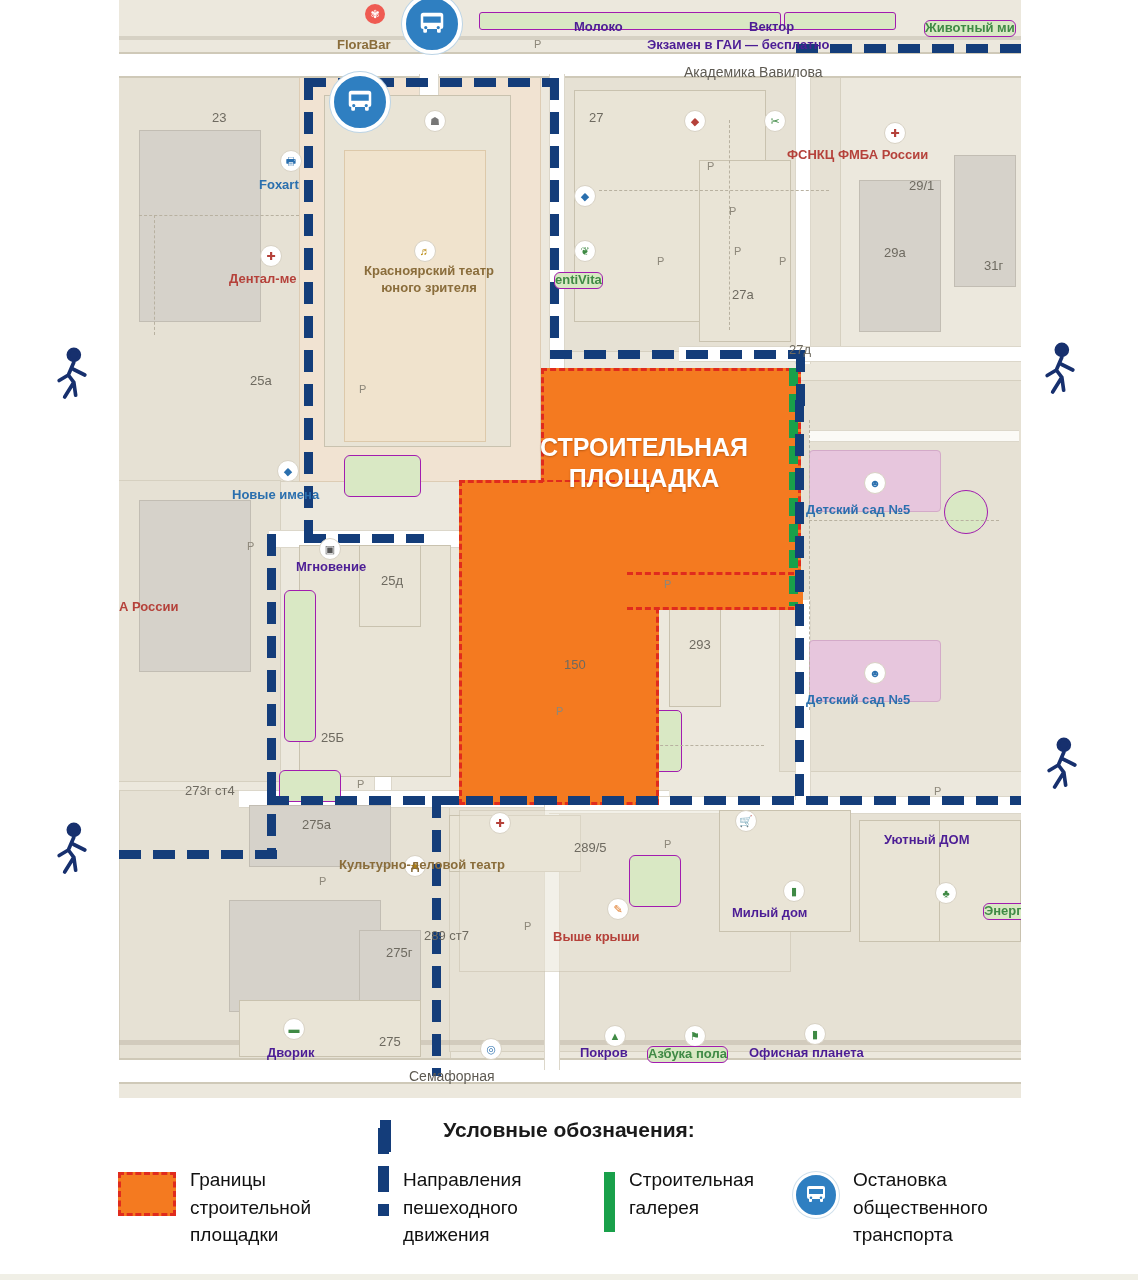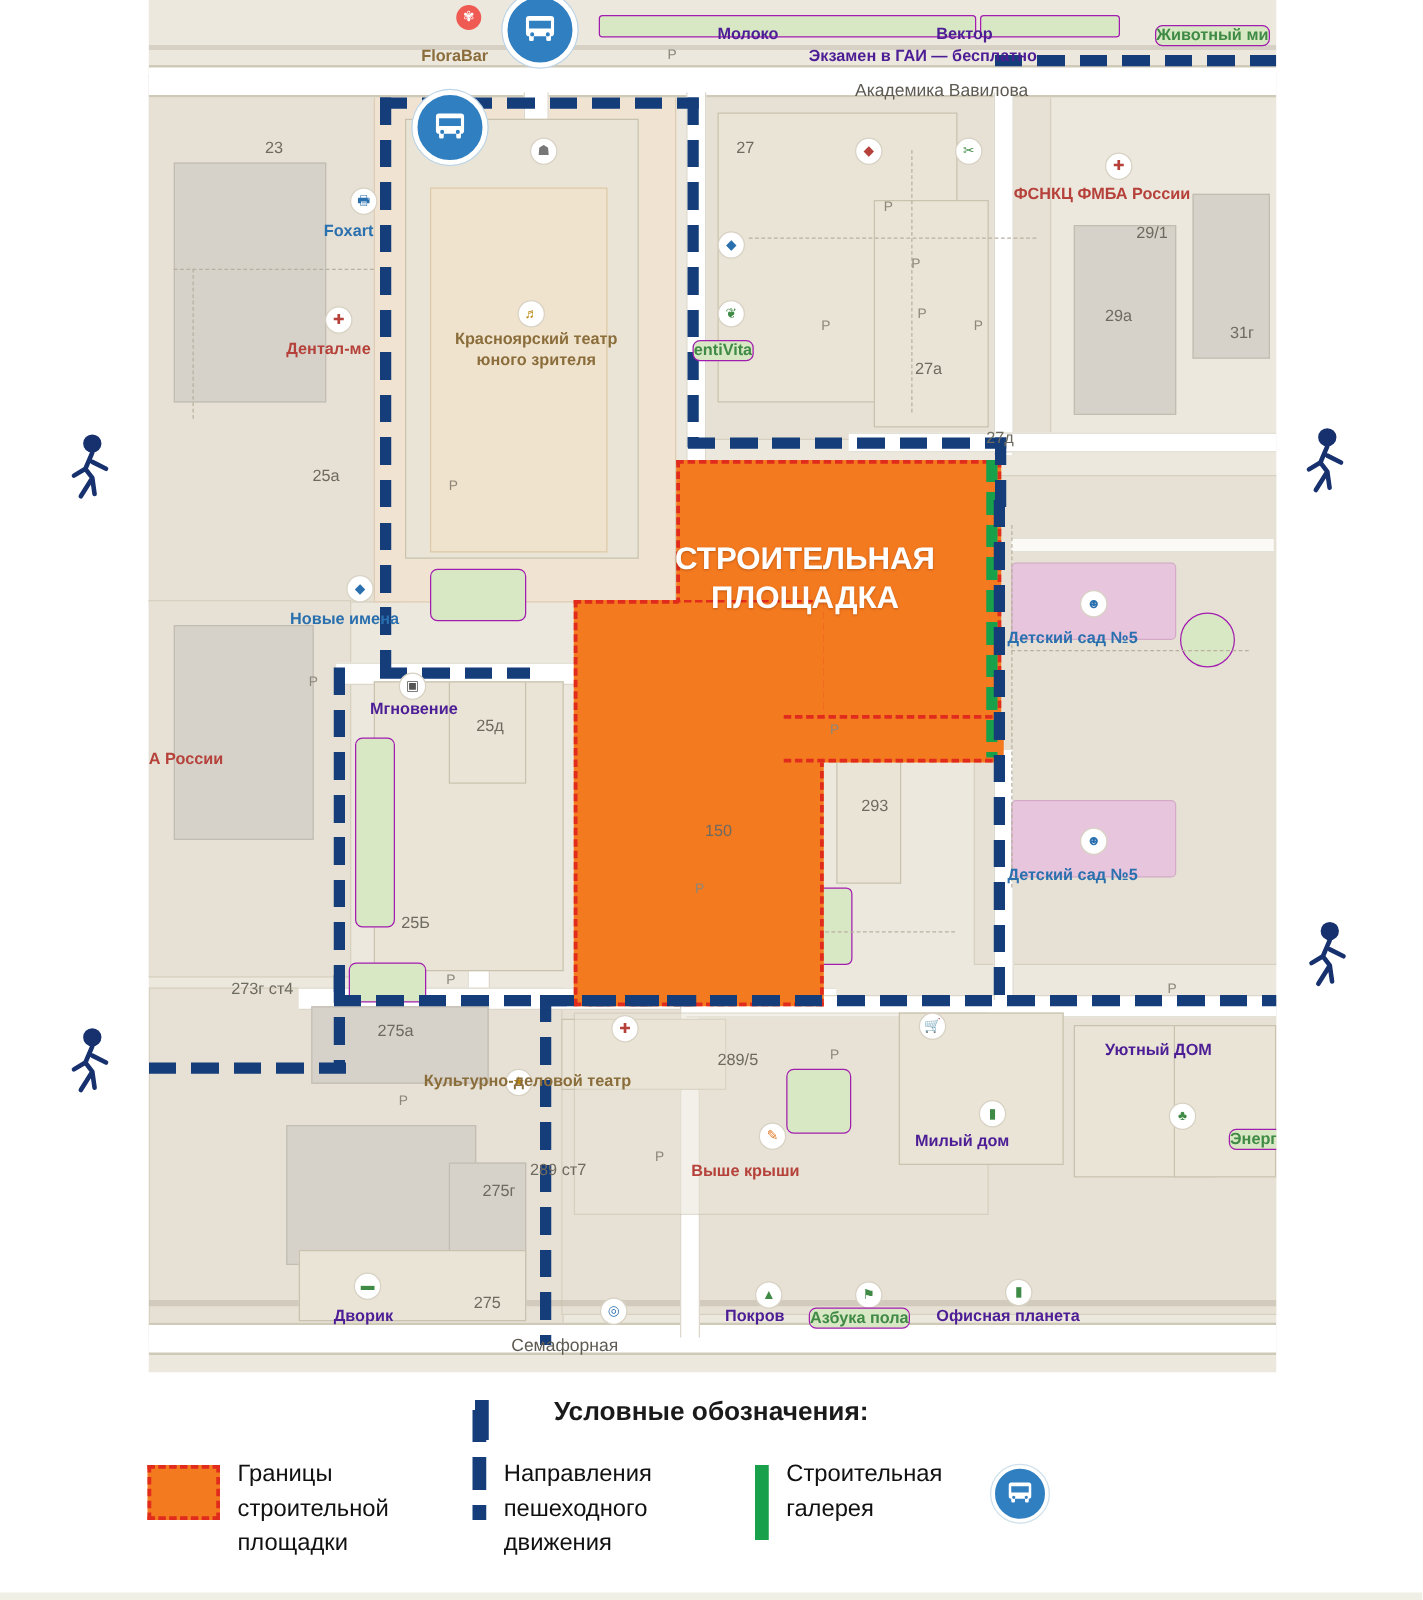--- a/index.html
+++ b/index.html
@@ -444,21 +444,21 @@
     <div class="icon-dot" style="left:565px;top:1025px;color:#3f8a45;">⚑</div>
     <div class="icon-dot" style="left:685px;top:1023px;color:#3f8a45;">▮</div>
     <div class="icon-dot" style="left:305px;top:110px;color:#777;">☗</div>
 
     <div class="poi brown" style="left:218px;top:38px;">FloraBar</div>
     <div class="poi dark" style="left:455px;top:20px;">Молоко</div>
     <div class="poi dark" style="left:630px;top:20px;">Вектор</div>
     <div class="poi green" style="left:805px;top:20px;">Животный ми</div>
     <div class="poi dark" style="left:528px;top:38px;">Экзамен в ГАИ — бесплатно</div>
     <div class="poi blue" style="left:140px;top:178px;">Foxart</div>
-    <div class="poi red" style="left:692px;top:148px;">ФСНКЦ ФМБА России</div>
+    <div class="poi red" style="left:668px;top:148px;">ФСНКЦ ФМБА России</div>
     <div class="poi red" style="left:110px;top:272px;">Дентал-ме</div>
     <div class="poi brown" style="left:230px;top:263px;width:160px;line-height:1.3;white-space:normal;">Красноярский театр юного зрителя</div>
     <div class="poi green" style="left:435px;top:272px;text-align:right;">entiVita</div>
     <div class="poi blue" style="left:113px;top:488px;">Новые имена</div>
     <div class="poi dark" style="left:177px;top:560px;">Мгновение</div>
     <div class="poi red" style="left:0px;top:600px;">А России</div>
     <div class="poi blue" style="left:687px;top:503px;">Детский сад №5</div>
     <div class="poi blue" style="left:687px;top:693px;">Детский сад №5</div>
     <div class="poi dark" style="left:765px;top:833px;">Уютный ДОМ</div>
     <div class="poi brown" style="left:218px;top:857px;width:170px;line-height:1.3;white-space:normal;">Культурно-деловой театр</div>
@@ -518,18 +518,21 @@
       <div class="legend-text">Строительная
 галерея</div>
     </div>
 
     <div class="legend-item" style="left:793px;top:68px;">
       <div class="sw-bus">
         <svg viewBox="0 0 24 24" fill="#ffffff" aria-hidden="true">
           <path d="M5 3h14a2 2 0 012 2v9a2 2 0 01-2 2v2a1 1 0 01-1 1h-1a1 1 0 01-1-1v-2H8v2a1 1 0 01-1 1H6a1 1 0 01-1-1v-2a2 2 0 01-2-2V5a2 2 0 012-2zm0 3v5h14V6H5zm2 7.5a1.3 1.3 0 100 2.6 1.3 1.3 0 000-2.6zm10 0a1.3 1.3 0 100 2.6 1.3 1.3 0 000-2.6z"></path>
         </svg>
       </div>
+      <div class="legend-text">Остановка
+общественного
+транспорта</div>
     </div>
   </div>
 
   <div id="legend-title-bar"></div>
   <div id="bottom-strip"></div>
 </div>
 
 </body></html>

